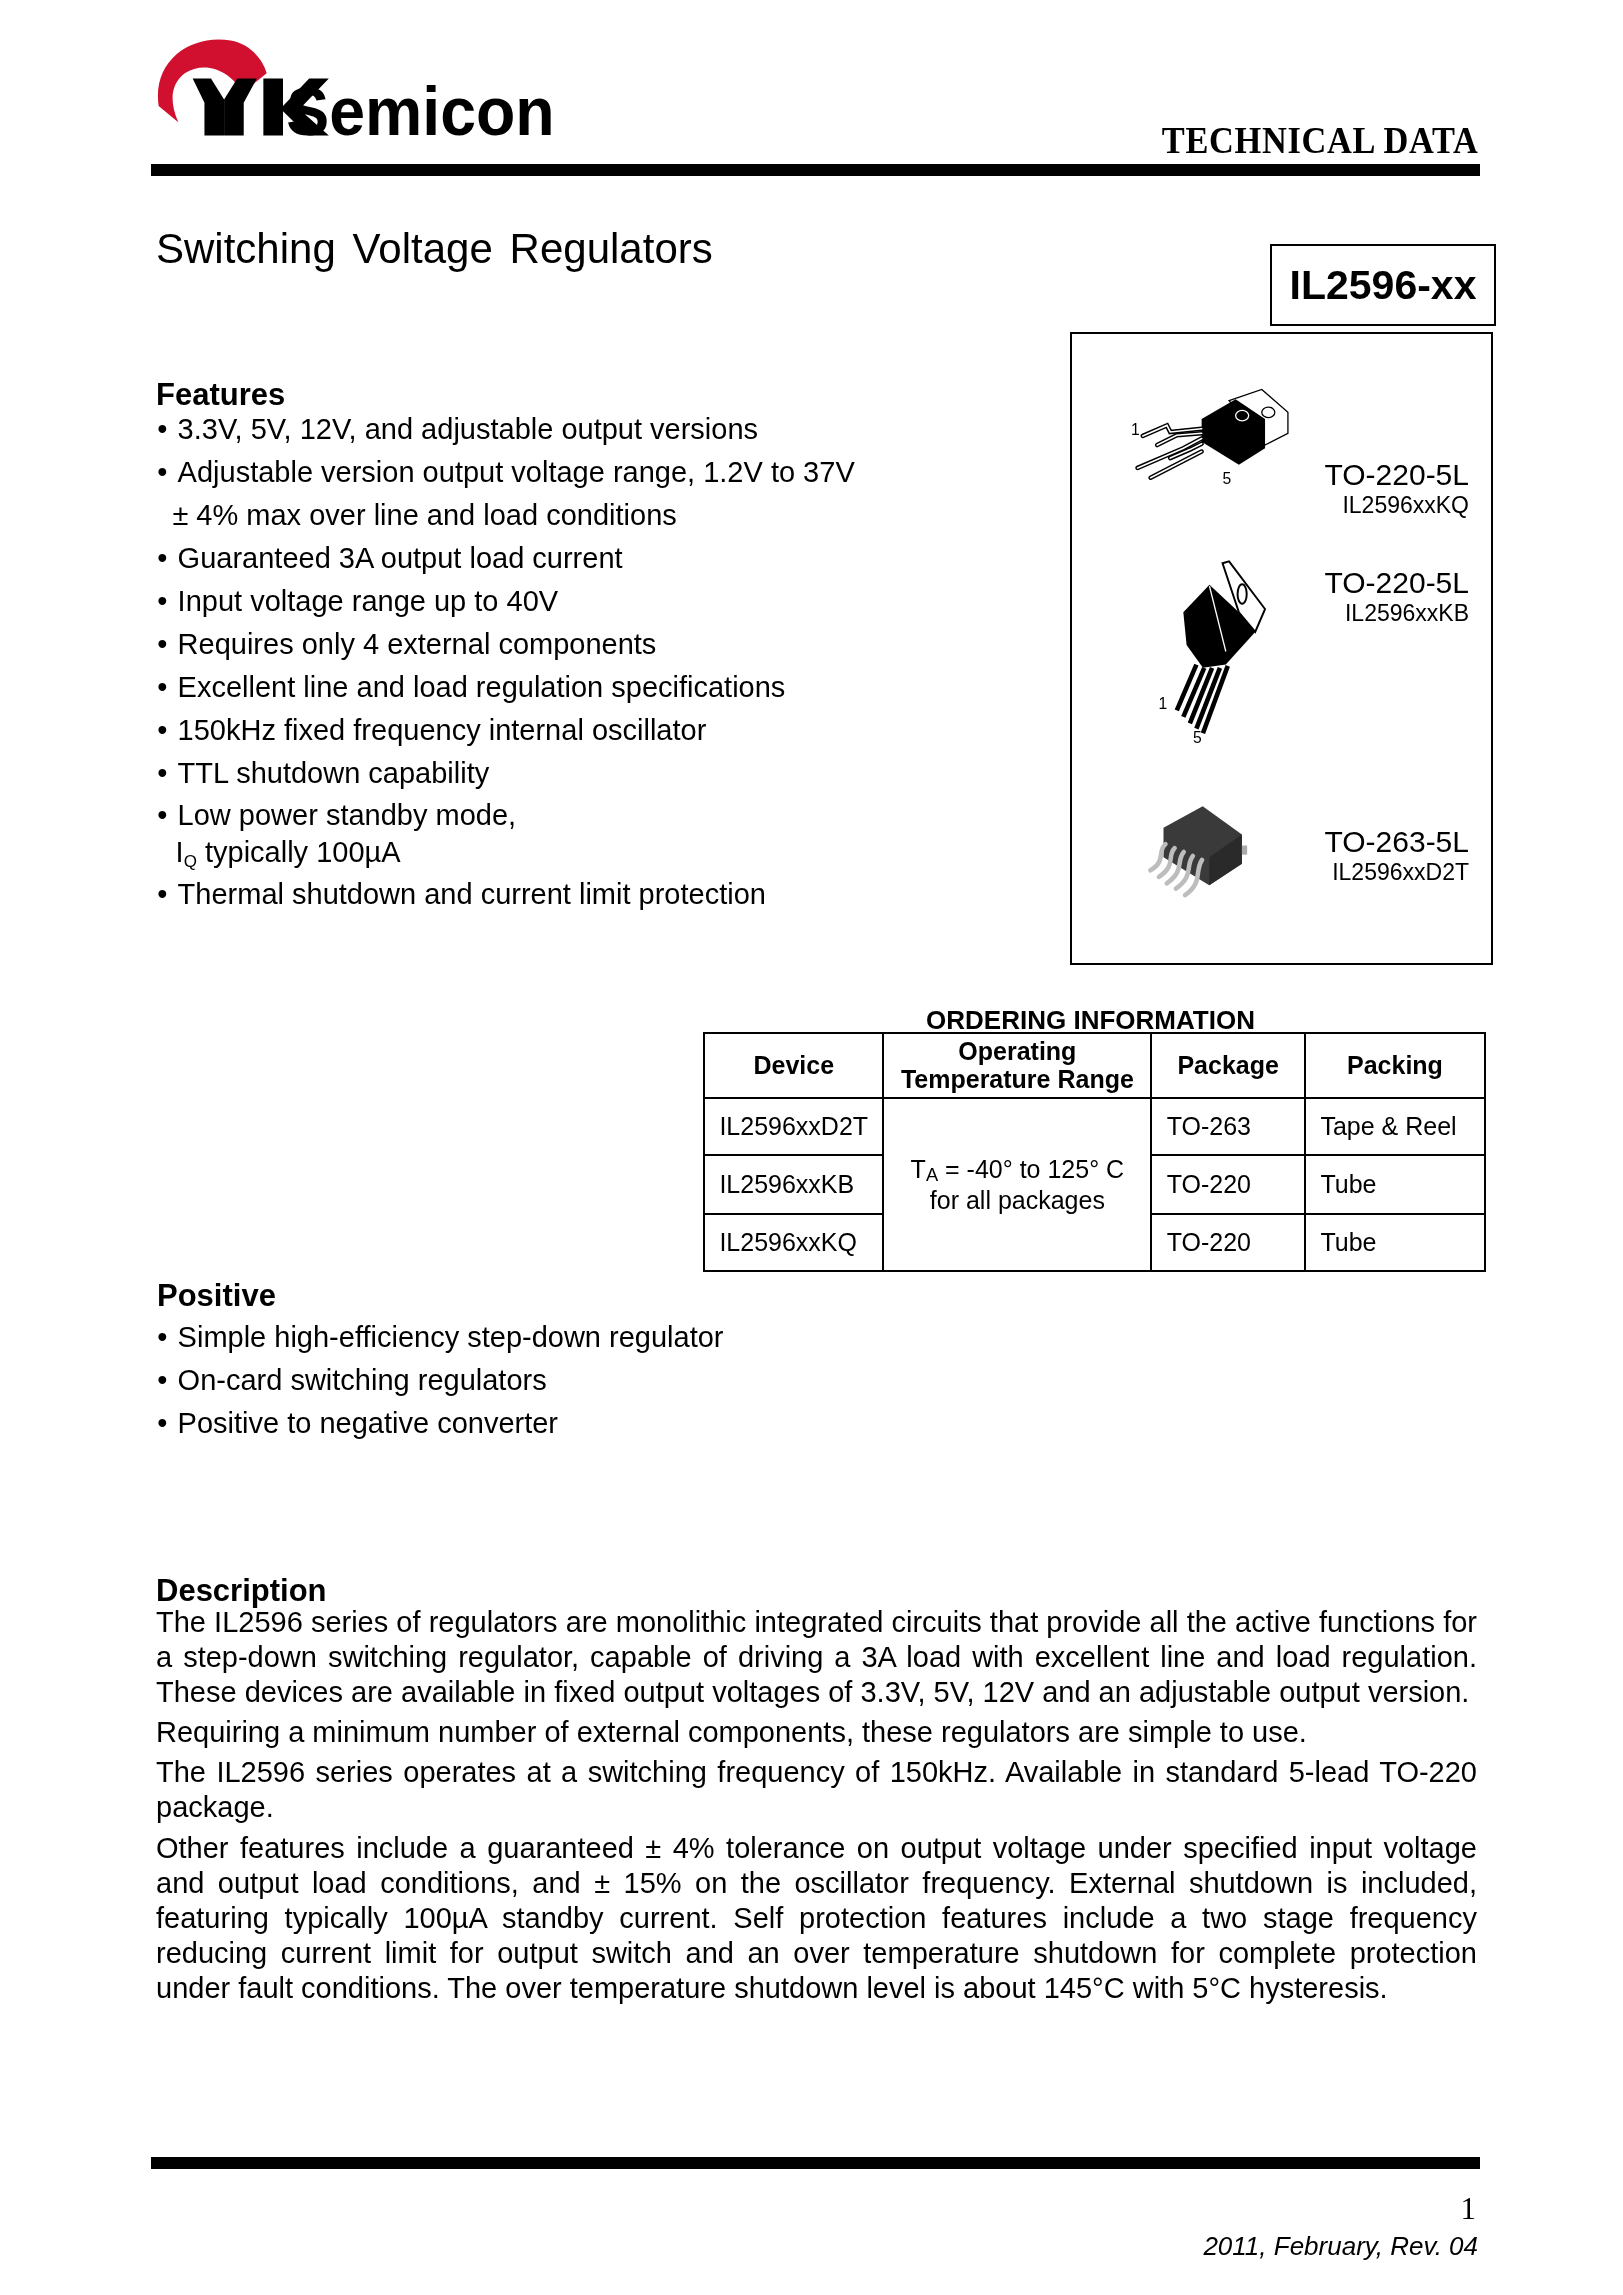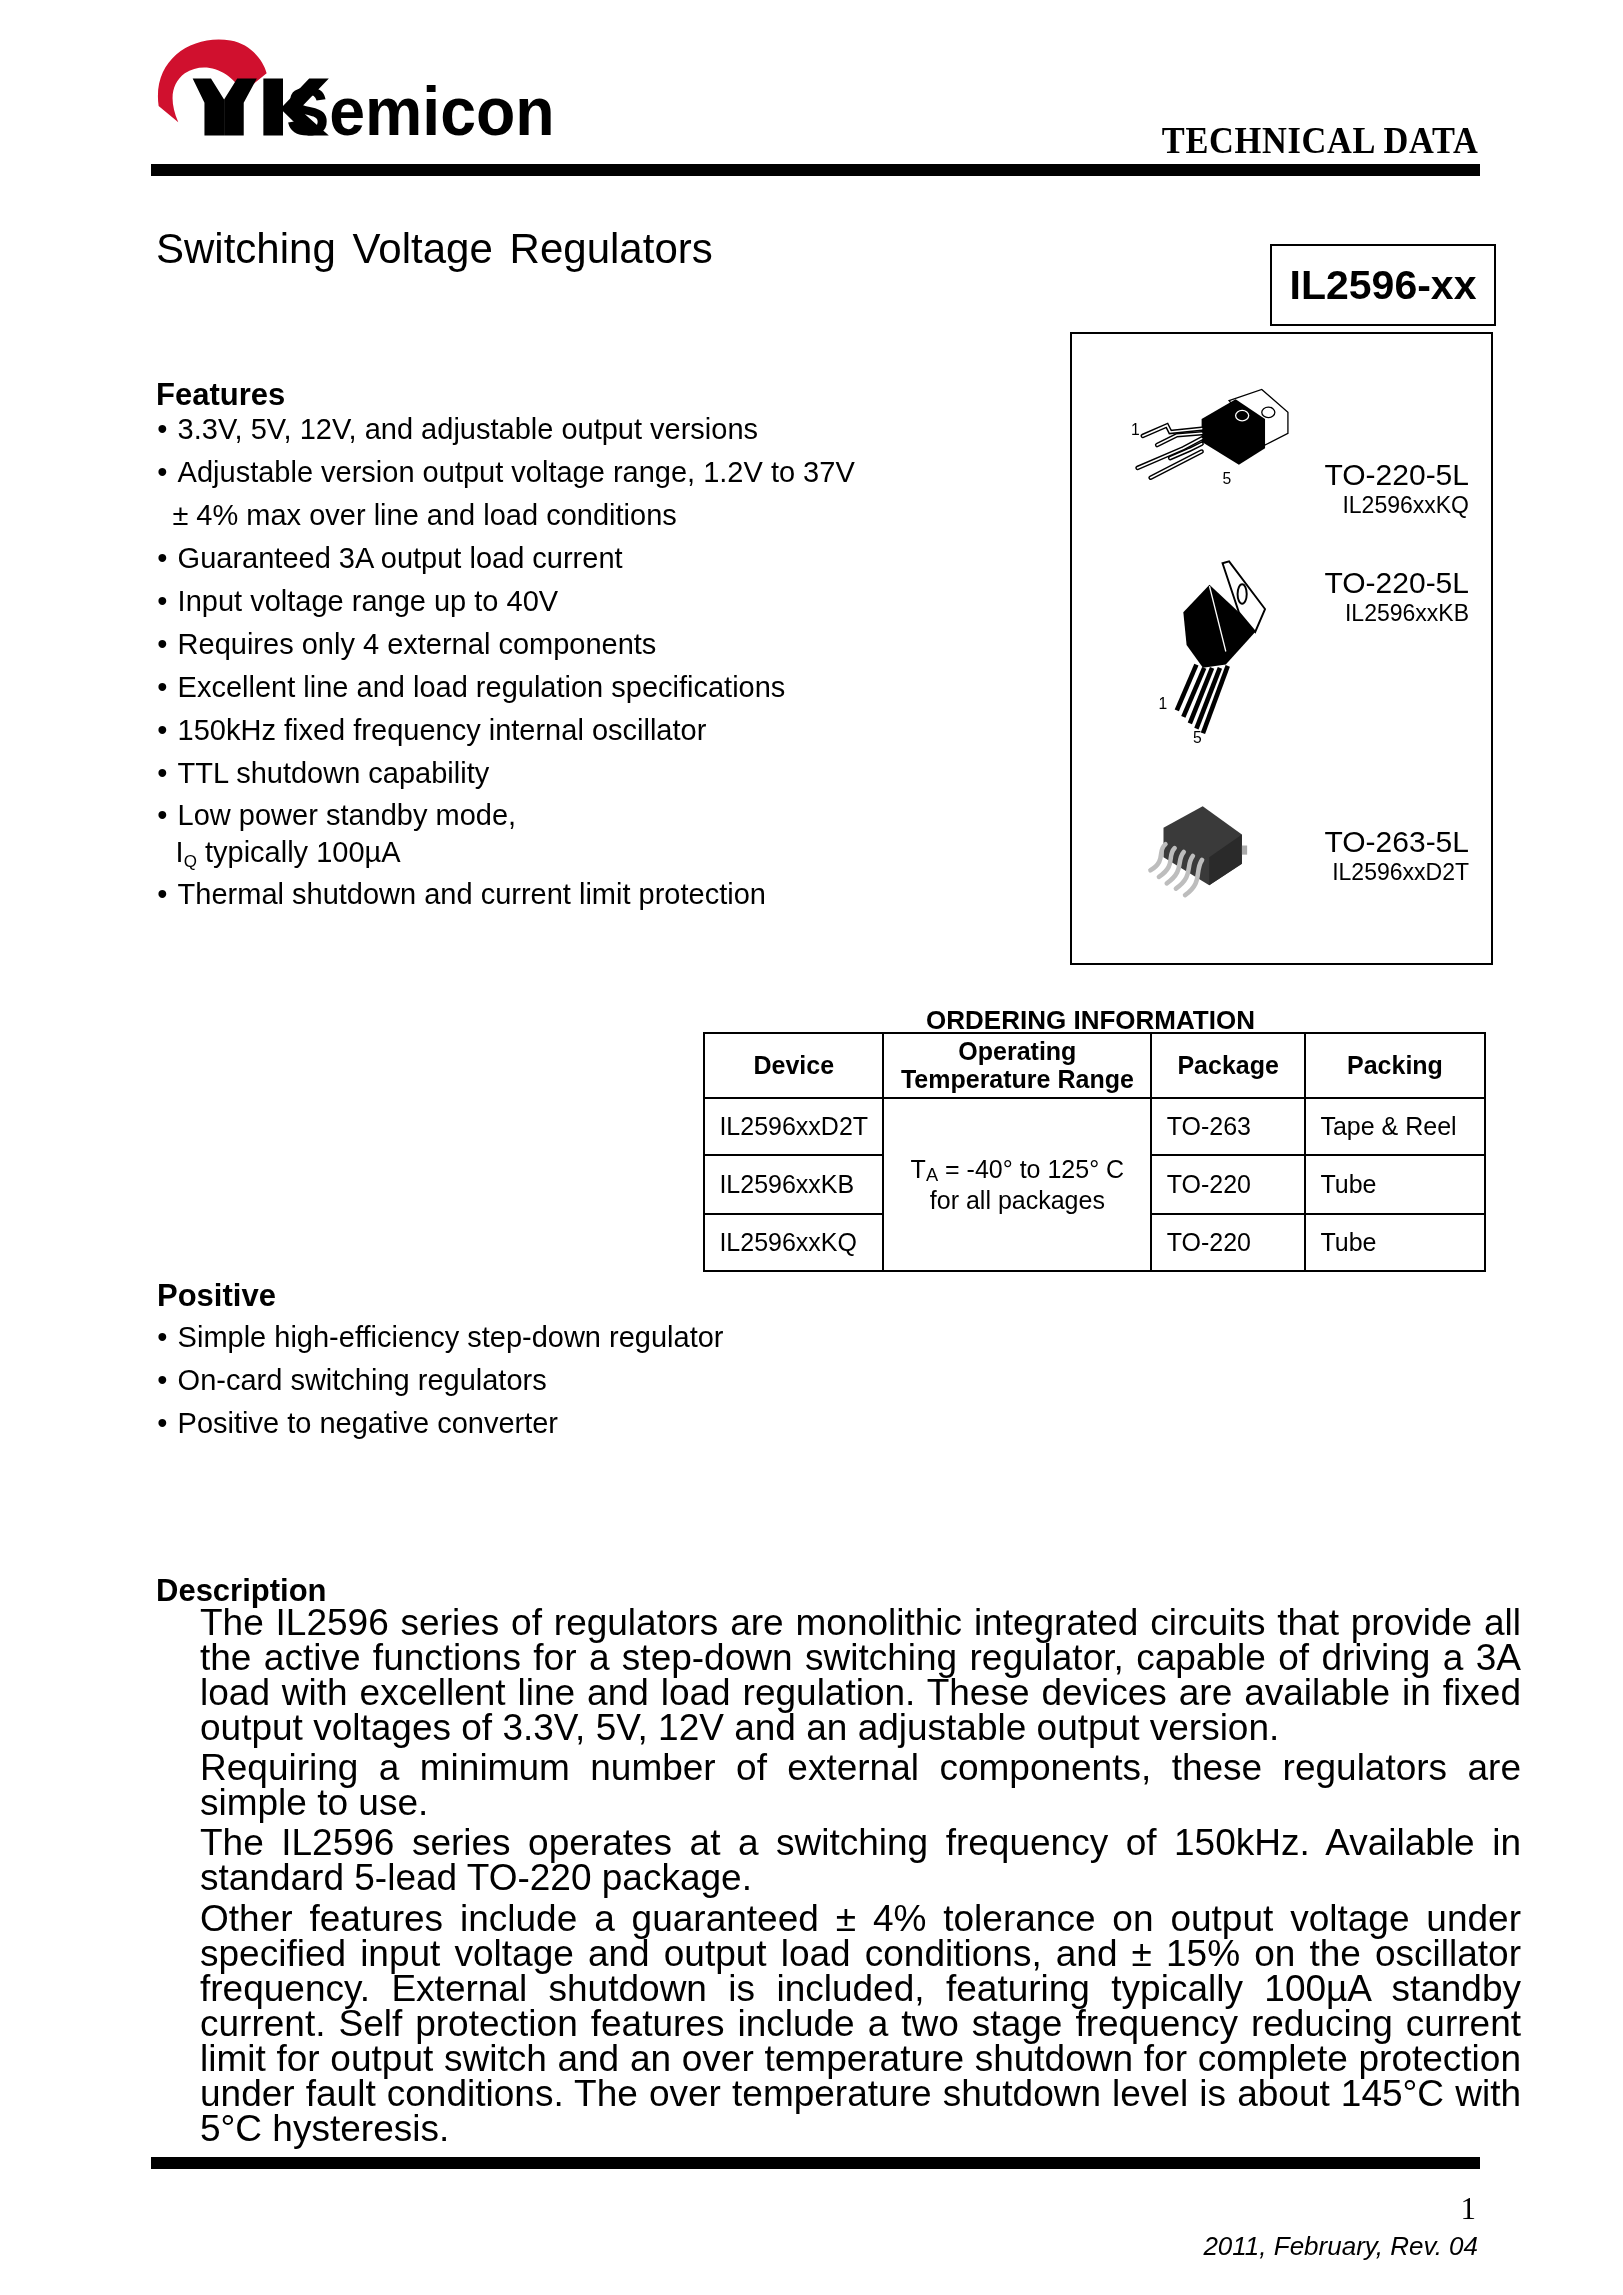--- a/index.html
+++ b/index.html
@@ -39,21 +39,21 @@
 
   
   .order-h { left:703px; width:775px; top:981px; text-align:center; font-weight:bold; font-size:26px;margin-top:24px; }
   table.order { position:absolute; left:703px; top:1032px; border-collapse:collapse; font-size:25px; }
   table.order td, table.order th { border:2px solid #000; padding:0 14.4px; }
   table.order th { font-weight:bold; text-align:center; height:63px; line-height:27.5px; }
   table.order td { height:55px; }
   table.order td.temp { text-align:center; line-height:29px; }
 
   
-  .desc { left:156px; top:1605px; width:1321px; font-size:37px; line-height:35px; text-align:justify;margin-left:44px; }
+  .desc { left:156px; top:1605px; width:1321px; font-size:29px; line-height:35px; text-align:justify; }
   .desc p { margin:0 0 5.2px 0; }
 
   .page-num { right:147px; top:2191px; font-family:"Liberation Serif", serif; font-size:31px; }
   .date { right:145px; top:2231px; font-style:italic; font-size:26px; }
 </style>
 </head>
 <body>
 
 <div class="abs logo">
   <svg width="406" height="108" viewBox="0 0 620 165">

